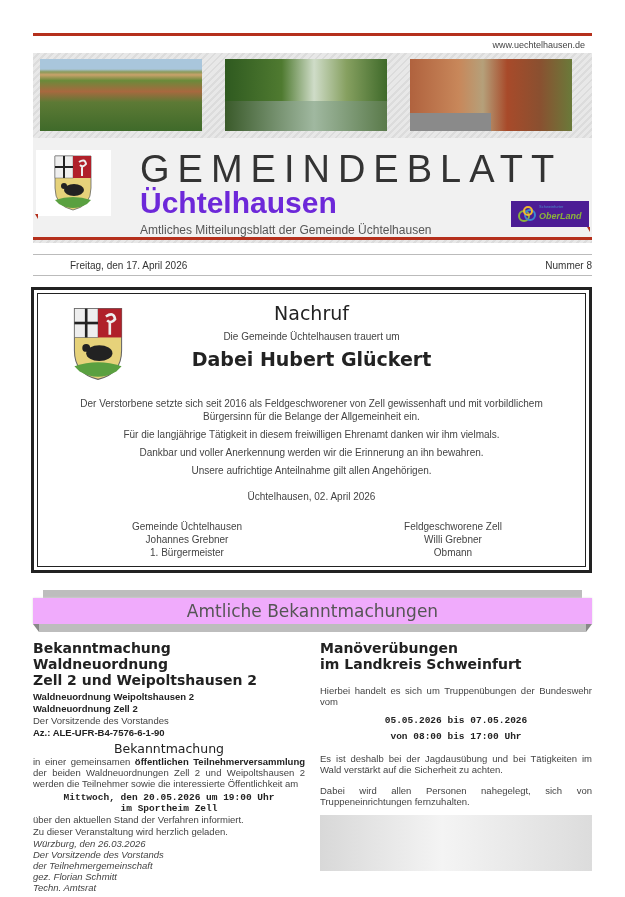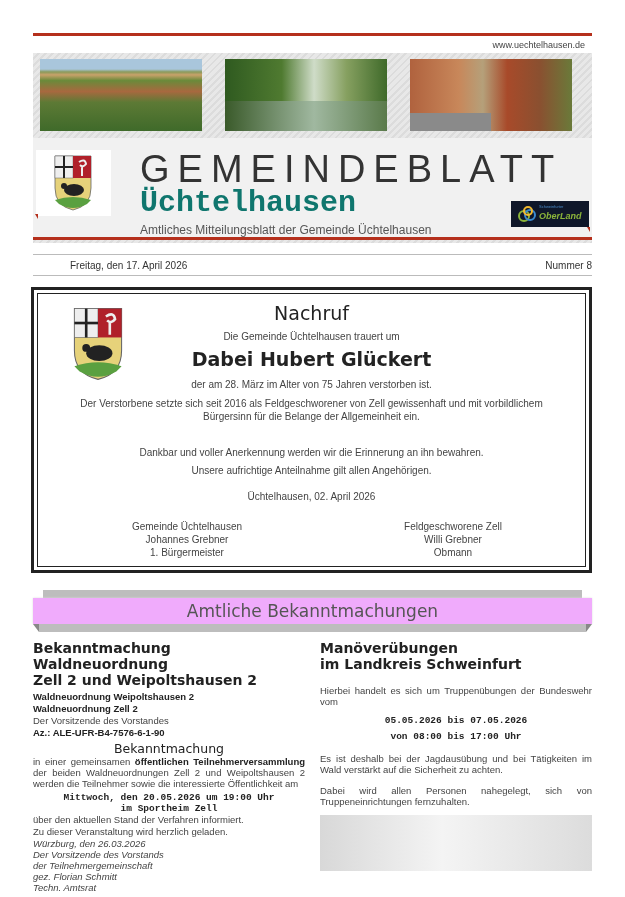--- a/index.html
+++ b/index.html
@@ -15,23 +15,23 @@
   .photo-1 { left: 7px; background: linear-gradient(#a9c6dc 0%, #a9c6dc 14%, #8a9a5a 18%, #c9a26a 22%, #6a8a3a 30%, #a8693f 45%, #5d7a35 60%, #3f6a2a 100%); }
   .photo-2 { left: 192px; background: linear-gradient(90deg, #2f5a20 0%, #4f7a30 35%, #cfdcc8 55%, #86a060 75%, #3f6a2a 100%); }
   .photo-2::after { content: ""; position: absolute; left: 0; right: 0; bottom: 0; height: 30px; background: linear-gradient(90deg, #3a5a2a, #a0b8a0 55%, #5a7a4a); }
   .photo-3 { left: 377px; background: linear-gradient(90deg, #b0623e 0%, #c8875a 30%, #b5a07a 45%, #a84a2a 60%, #8a5030 80%, #6a7a3a 100%); }
   .photo-3::after { content: ""; position: absolute; left: 0; right: 50%; bottom: 0; height: 18px; background: #8a8a8a; }
 
   .title-band { position: absolute; left: 0; top: 85px; width: 559px; height: 102px; background: #f1f1f1; border-bottom: 3px solid #b5301c; }
   .crest-box { position: absolute; left: 3px; top: 12px; width: 75px; height: 66px; background: #fff; }
   .crest { position: absolute; left: 17px; top: 4px; width: 40px; height: 58px; }
   .gb-title { position: absolute; left: 107px; top: 10px; font-size: 38px; letter-spacing: 8px; color: #333; font-weight: normal; }
-  .gb-sub { position: absolute; left: 107px; top: 48px; font-size: 30px; color: #0f766e; font-weight: bold; font-family: Liberation Mono, monospace; }
+  .gb-sub { position: absolute; left: 107px; top: 48px; font-size: 30px; color: #6d28d9; font-weight: bold; }
   .gb-tag { position: absolute; left: 107px; top: 85px; font-size: 12px; color: #555; }
-  .oberland { position: absolute; right: 3px; top: 63px; width: 78px; height: 26px; background: #0f172a; }
+  .oberland { position: absolute; right: 3px; top: 63px; width: 78px; height: 26px; background: #4c1d95; }
   .oberland .rings { position: absolute; left: 6px; top: 5px; }
   .oberland .small { position: absolute; left: 28px; top: 3px; font-size: 4px; color: #4a8ac8; }
   .oberland .big { position: absolute; left: 28px; top: 10px; font-size: 9px; font-weight: bold; color: #8bb43a; font-style: italic; }
   .tick { position: absolute; width: 0; height: 0; border-left: 3px solid transparent; border-top: 5px solid #b5301c; }
 
   .issue-bar { position: absolute; left: 33px; top: 254px; width: 559px; height: 22px; border-top: 1px solid #bbb; border-bottom: 1px solid #bbb; font-size: 10px; color: #333; }
   .issue-bar .date { position: absolute; left: 0; top: 5px; margin-left: 37px; }
   .issue-bar .num { position: absolute; right: 0; top: 5px; }
 
   .obit { position: absolute; left: 31px; top: 287px; width: 561px; height: 286px; border: 3px solid #222; }
@@ -125,23 +125,23 @@
       <path d="M2 46 Q20 40 38 46 L34 50 Q20 58 6 50 Z" fill="#5aa040"></path>
     </svg>
 
     <div class="obit-center" style="top:8px;">
         <h1>Nachruf</h1>
       </div>
     <div class="obit-center lead" style="top:37px;">Die Gemeinde Üchtelhausen trauert um</div>
     <div class="obit-center" style="top:54px;">
         <h2>Dabei Hubert Glückert</h2>
       </div>
-    <div class="obit-center para" style="top:84px;">der am 28. März im Alter von 75 Jahren verstorben ist.</div>
     <div class="obit-center para" style="top:103px;">Der Verstorbene setzte sich seit 2016 als Feldgeschworener von Zell gewissenhaft und mit vorbildlichem</div>
     <div class="obit-center para" style="top:116px;">Bürgersinn für die Belange der Allgemeinheit ein.</div>
+    <div class="obit-center para" style="top:134px;">Für die langjährige Tätigkeit in diesem freiwilligen Ehrenamt danken wir ihm vielmals.</div>
     <div class="obit-center para" style="top:152px;">Dankbar und voller Anerkennung werden wir die Erinnerung an ihn bewahren.</div>
     <div class="obit-center para" style="top:170px;">Unsere aufrichtige Anteilnahme gilt allen Angehörigen.</div>
     <div class="obit-center para" style="top:196px;">Üchtelhausen, 02. April 2026</div>
 
     <div class="sig" style="left:49px;">
       <div>Gemeinde Üchtelhausen</div>
       <div>Johannes Grebner</div>
       <div>1. Bürgermeister</div>
     </div>
     <div class="sig" style="left:315px;">

